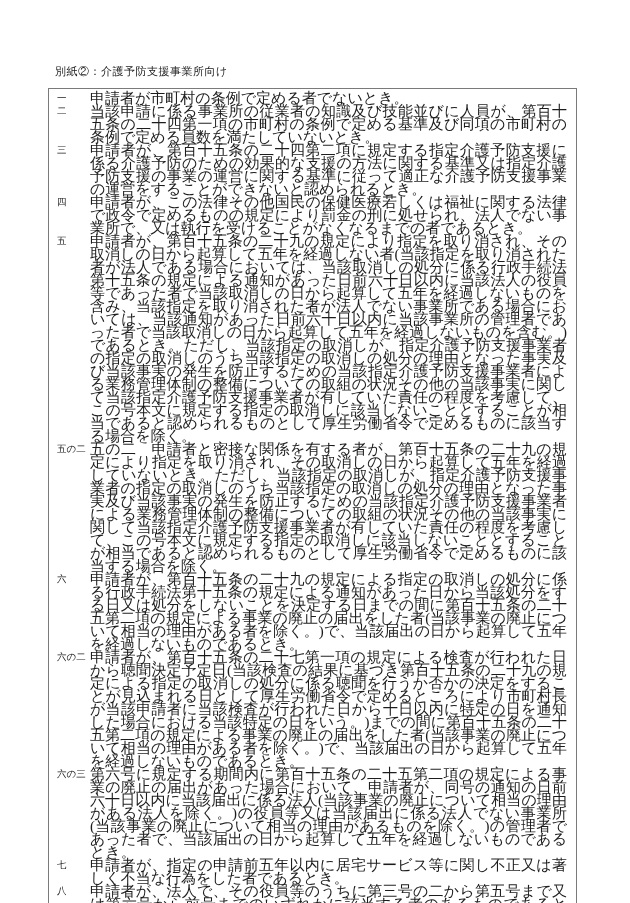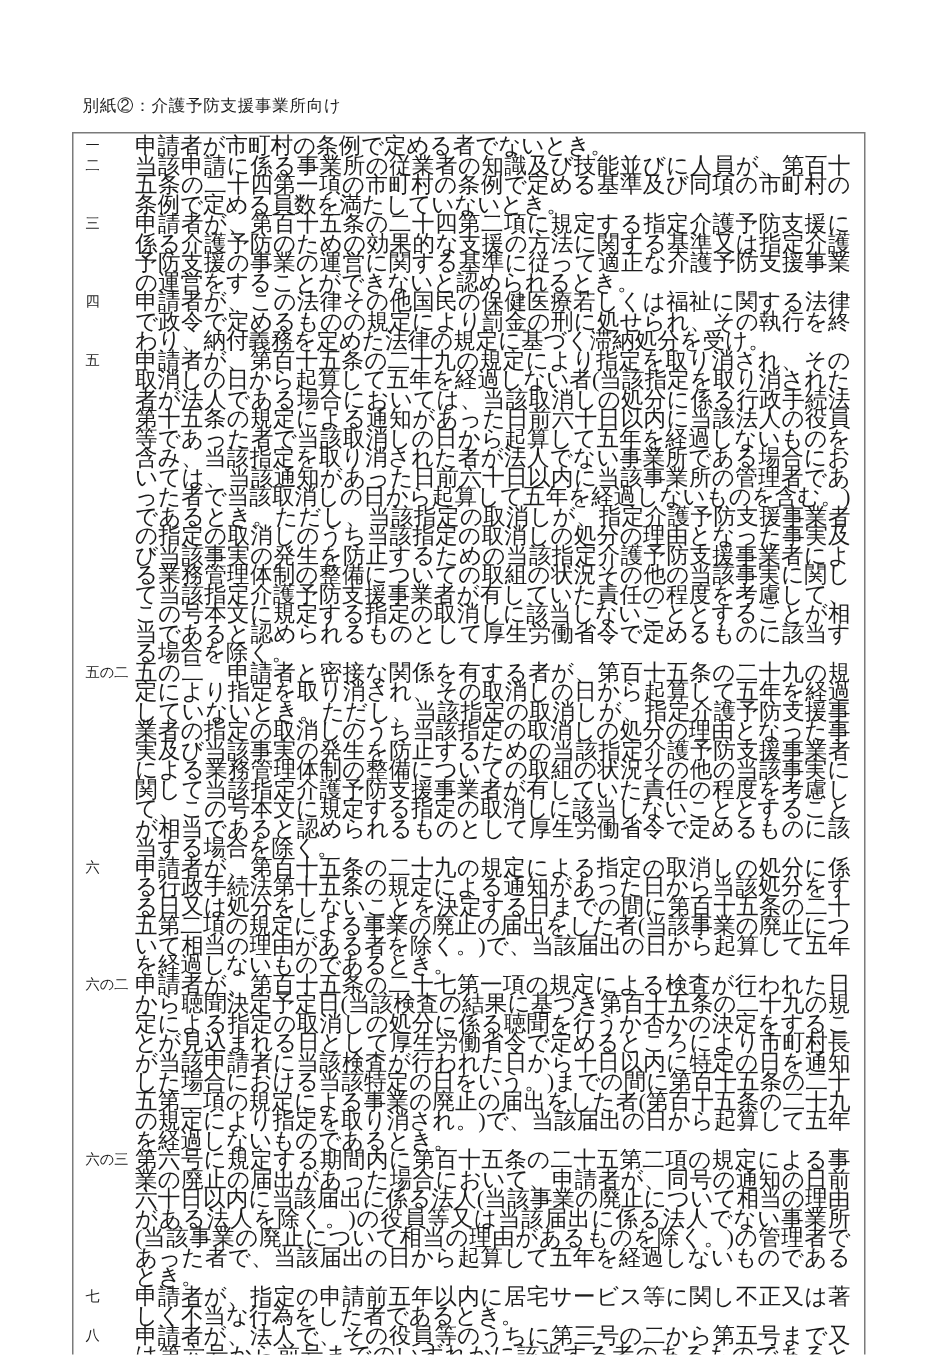--- a/index.html
+++ b/index.html
@@ -71,21 +71,21 @@
   </div>
 
   <div class="law-row">
     <div class="row-num">三</div>
     <div class="row-text">申請者が、第百十五条の二十四第二項に規定する指定介護予防支援に係る介護予防のための効果的な支援の方法に関する基準又は指定介護予防支援の事業の運営に関する基準に従って適正な介護予防支援事業の運営をすることができないと認められるとき。</div>
   </div>
 
 
   <div class="law-row">
     <div class="row-num">四</div>
-    <div class="row-text">申請者が、この法律その他国民の保健医療若しくは福祉に関する法律で政令で定めるものの規定により罰金の刑に処せられ、その執行を終わり、納付義務を定めた法律の規定に基づく滞納処分を受け。</div>
+    <div class="row-text">申請者が、この法律その他国民の保健医療若しくは福祉に関する法律で政令で定めるものの規定により罰金の刑に処せられ、法人でない事業所で、又は執行を受けることがなくなるまでの者であるとき。</div>
   </div>
 
 
 
   <div class="law-row">
     <div class="row-num">五</div>
     <div class="row-text">申請者が、第百十五条の二十九の規定により指定を取り消され、その取消しの日から起算して五年を経過しない者(当該指定を取り消された者が法人である場合においては、当該取消しの処分に係る行政手続法第十五条の規定による通知があった日前六十日以内に当該法人の役員等であった者で当該取消しの日から起算して五年を経過しないものを含み、当該指定を取り消された者が法人でない事業所である場合においては、当該通知があった日前六十日以内に当該事業所の管理者であった者で当該取消しの日から起算して五年を経過しないものを含む。)であるとき。ただし、当該指定の取消しが、指定介護予防支援事業者の指定の取消しのうち当該指定の取消しの処分の理由となった事実及び当該事実の発生を防止するための当該指定介護予防支援事業者による業務管理体制の整備についての取組の状況その他の当該事実に関して当該指定介護予防支援事業者が有していた責任の程度を考慮して、この号本文に規定する指定の取消しに該当しないこととすることが相当であると認められるものとして厚生労働省令で定めるものに該当する場合を除く。</div>
   </div>
 
   <div class="law-row">
@@ -93,21 +93,21 @@
     <div class="row-text">五の二　申請者と密接な関係を有する者が、第百十五条の二十九の規定により指定を取り消され、その取消しの日から起算して五年を経過していないとき。ただし、当該指定の取消しが、指定介護予防支援事業者の指定の取消しのうち当該指定の取消しの処分の理由となった事実及び当該事実の発生を防止するための当該指定介護予防支援事業者による業務管理体制の整備についての取組の状況その他の当該事実に関して当該指定介護予防支援事業者が有していた責任の程度を考慮して、この号本文に規定する指定の取消しに該当しないこととすることが相当であると認められるものとして厚生労働省令で定めるものに該当する場合を除く。</div>
   </div>
 
   <div class="law-row">
     <div class="row-num">六</div>
     <div class="row-text">申請者が、第百十五条の二十九の規定による指定の取消しの処分に係る行政手続法第十五条の規定による通知があった日から当該処分をする日又は処分をしないことを決定する日までの間に第百十五条の二十五第二項の規定による事業の廃止の届出をした者(当該事業の廃止について相当の理由がある者を除く。)で、当該届出の日から起算して五年を経過しないものであるとき。</div>
   </div>
 
   <div class="law-row">
     <div class="row-num">六の二</div>
-    <div class="row-text">申請者が、第百十五条の二十七第一項の規定による検査が行われた日から聴聞決定予定日(当該検査の結果に基づき第百十五条の二十九の規定による指定の取消しの処分に係る聴聞を行うか否かの決定をすることが見込まれる日として厚生労働省令で定めるところにより市町村長が当該申請者に当該検査が行われた日から十日以内に特定の日を通知した場合における当該特定の日をいう。)までの間に第百十五条の二十五第二項の規定による事業の廃止の届出をした者(第百十五条の二十九の規定により指定を取り消され。)で、当該届出の日から起算して五年を経過しないものであるとき。</div>
+    <div class="row-text">申請者が、第百十五条の二十七第一項の規定による検査が行われた日から聴聞決定予定日(当該検査の結果に基づき第百十五条の二十九の規定による指定の取消しの処分に係る聴聞を行うか否かの決定をすることが見込まれる日として厚生労働省令で定めるところにより市町村長が当該申請者に当該検査が行われた日から十日以内に特定の日を通知した場合における当該特定の日をいう。)までの間に第百十五条の二十五第二項の規定による事業の廃止の届出をした者(当該事業の廃止について相当の理由がある者を除く。)で、当該届出の日から起算して五年を経過しないものであるとき。</div>
   </div>
 
   <div class="law-row">
     <div class="row-num">六の三</div>
     <div class="row-text">第六号に規定する期間内に第百十五条の二十五第二項の規定による事業の廃止の届出があった場合において、申請者が、同号の通知の日前六十日以内に当該届出に係る法人(当該事業の廃止について相当の理由がある法人を除く。)の役員等又は当該届出に係る法人でない事業所(当該事業の廃止について相当の理由があるものを除く。)の管理者であった者で、当該届出の日から起算して五年を経過しないものであるとき。</div>
   </div>
 
   <div class="law-row">
     <div class="row-num">七</div>
     <div class="row-text">申請者が、指定の申請前五年以内に居宅サービス等に関し不正又は著しく不当な行為をした者であるとき。</div>

